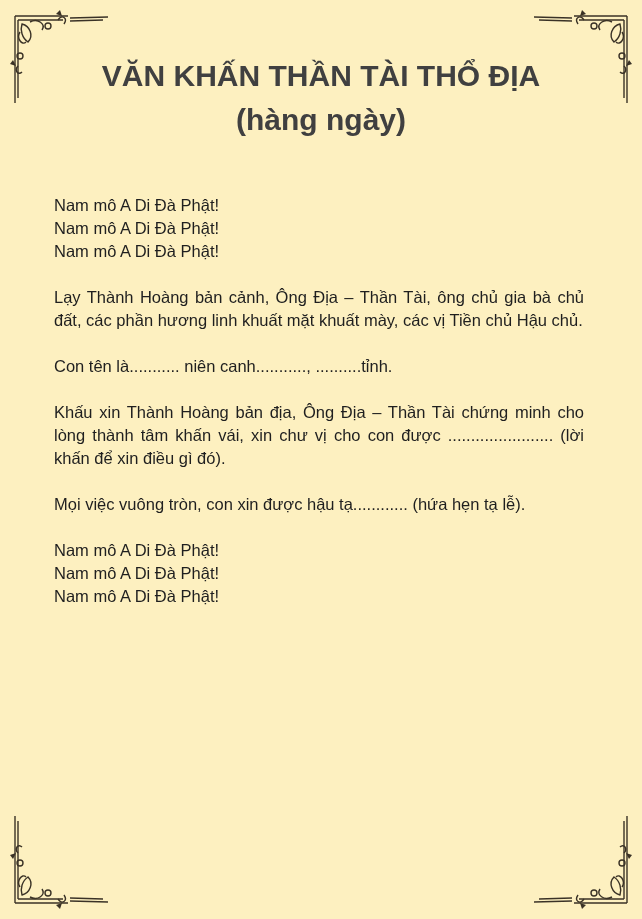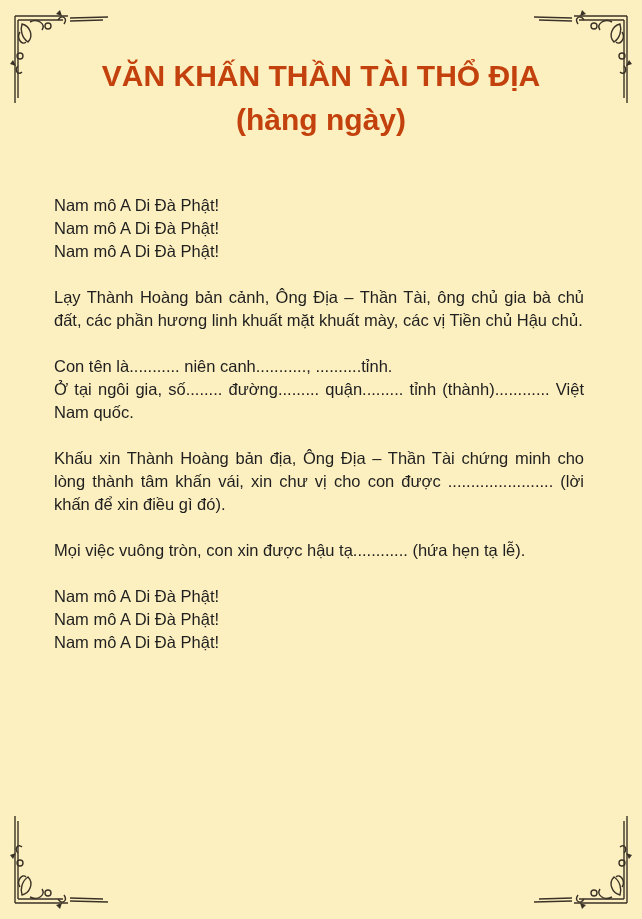--- a/index.html
+++ b/index.html
@@ -12,21 +12,21 @@
   }
   .corner { position: absolute; width: 100px; height: 100px; }
   .corner svg { width: 100%; height: 100%; }
   .c-tl { left: 8px; top: 8px; }
   .c-tr { right: 8px; top: 8px; transform: scaleX(-1); }
   .c-bl { left: 8px; bottom: 8px; transform: scaleY(-1); }
   .c-br { right: 8px; bottom: 8px; transform: scale(-1,-1); }
 
   .title {
     position: absolute; left: 0; width: 642px;
-    text-align: center; color: #c2410c;
+    text-align: center; color: #404040;
     font-weight: bold; font-size: 30px;
     margin: 0;
   }
   .title-1 { top: 59px; }
   .title-2 { top: 103px; }
 
   .body-text {
     position: absolute; left: 54px; width: 538px; top: 194px;
     color: #1f1f1f; font-size: 16.5px; line-height: 23px;
   }
@@ -136,21 +136,20 @@
   <p class="para">
     <span class="line">Nam mô A Di Đà Phật!</span>
     <span class="line">Nam mô A Di Đà Phật!</span>
     <span class="line">Nam mô A Di Đà Phật!</span>
   </p>
   <p class="para">
     <span class="line">Lạy Thành Hoàng bản cảnh, Ông Địa – Thần Tài, ông chủ gia bà chủ đất, các phần hương linh khuất mặt khuất mày, các vị Tiền chủ Hậu chủ.</span>
   </p>
   <p class="para">
     <span class="line">Con tên là........... niên canh..........., ..........tỉnh.</span>
-    <span class="line">Ở tại ngôi gia, số........ đường......... quận......... tỉnh (thành)............ Việt Nam quốc.</span>
   </p>
   <p class="para">
     <span class="line">Khấu xin Thành Hoàng bản địa, Ông Địa – Thần Tài chứng minh cho lòng thành tâm khấn vái, xin chư vị cho con được ....................... (lời khấn để xin điều gì đó).</span>
   </p>
   <p class="para">
     <span class="line">Mọi việc vuông tròn, con xin được hậu tạ............ (hứa hẹn tạ lễ).</span>
   </p>
   <p class="para">
     <span class="line">Nam mô A Di Đà Phật!</span>
     <span class="line">Nam mô A Di Đà Phật!</span>

